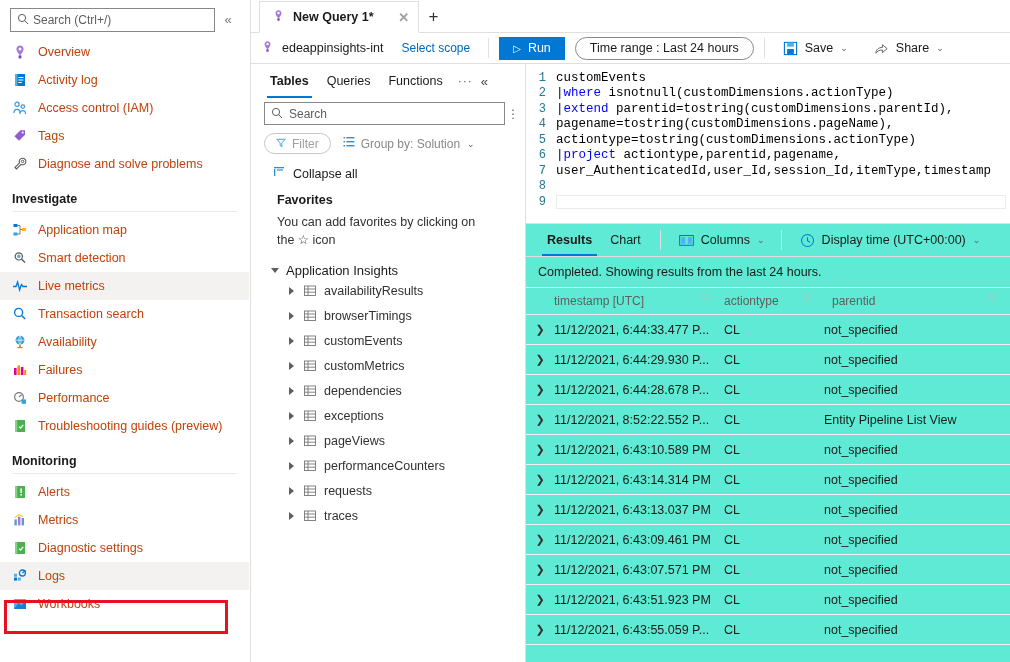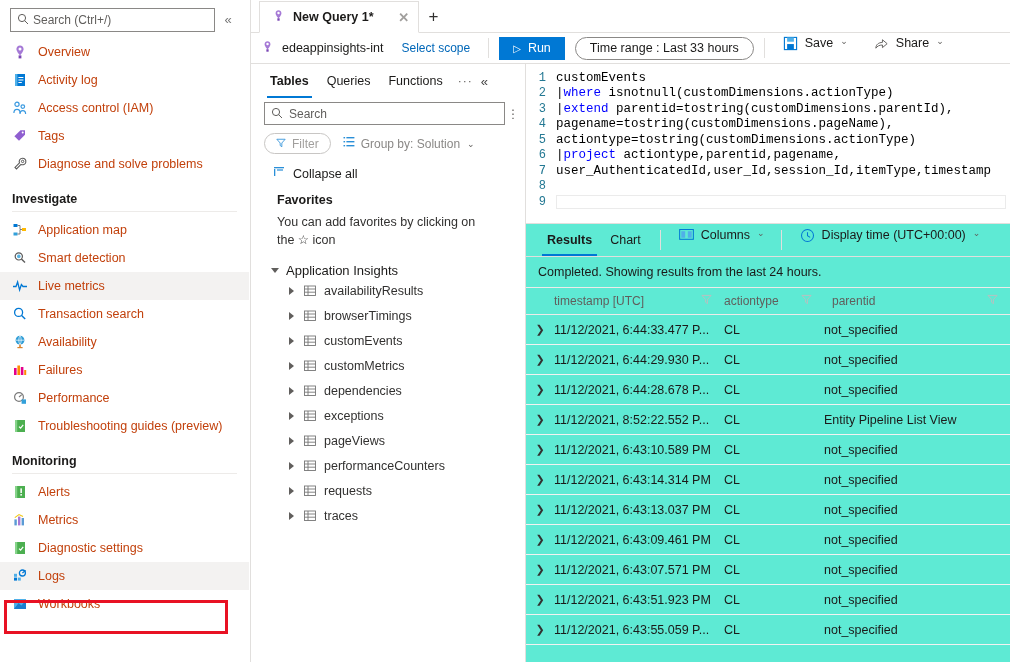--- a/index.html
+++ b/index.html
@@ -134,21 +134,21 @@
     font-family: "Liberation Sans", sans-serif;
   }
   .runbtn .tri { margin-right: 7px; font-size: 10px; }
   .timepill {
     height: 23px; border: 1px solid #8a8886; border-radius: 12px;
     display: flex; align-items: center; padding: 0 14px;
     margin-left: 10px; font-size: 12.5px; cursor: pointer;
     white-space: nowrap;
   }
   .cmdbtn {
-    display: flex; align-items: flex-start; height: 24px;
+    display: flex; align-items: center; height: 24px;
     padding: 0 6px; font-size: 12.5px; cursor: pointer;
     color: #1b1a19; margin-left: 2px;
   }
   .cmdbtn .ico { margin-right: 7px; display: flex; }
   .chev { margin-left: 7px; font-size: 9px; color: #605e5c; }
 
   
   .body { flex: 1 1 auto; display: flex; min-height: 0; }
 
   
@@ -559,21 +559,21 @@
         </span>
         <span>edeappinsights-int</span>
       </div>
       <span class="link" style="margin-left:18px;">Select scope</span>
       <div class="vsep" style="margin-left:18px;"></div>
       <button class="runbtn">
         <span class="tri">▷</span>
         <span>Run</span>
       </button>
       <div class="timepill">
-        <span>Time range :  Last 33 hours</span>
+        <span>Time range :  Last 24 hours</span>
       </div>
       <div class="vsep"></div>
       <div class="cmdbtn">
         <span class="ico">
           <svg width="15" height="15" viewBox="0 0 16 16">
               <rect x="1.5" y="1.5" width="13" height="13" fill="none" stroke="#0078d4" stroke-width="1.2"></rect>
               <rect x="4.4" y="1.5" width="7.2" height="4.6" fill="#50b0e8"></rect>
               <rect x="4.4" y="8.6" width="7.2" height="5.9" fill="#0078d4"></rect>
             </svg>
         </span>

